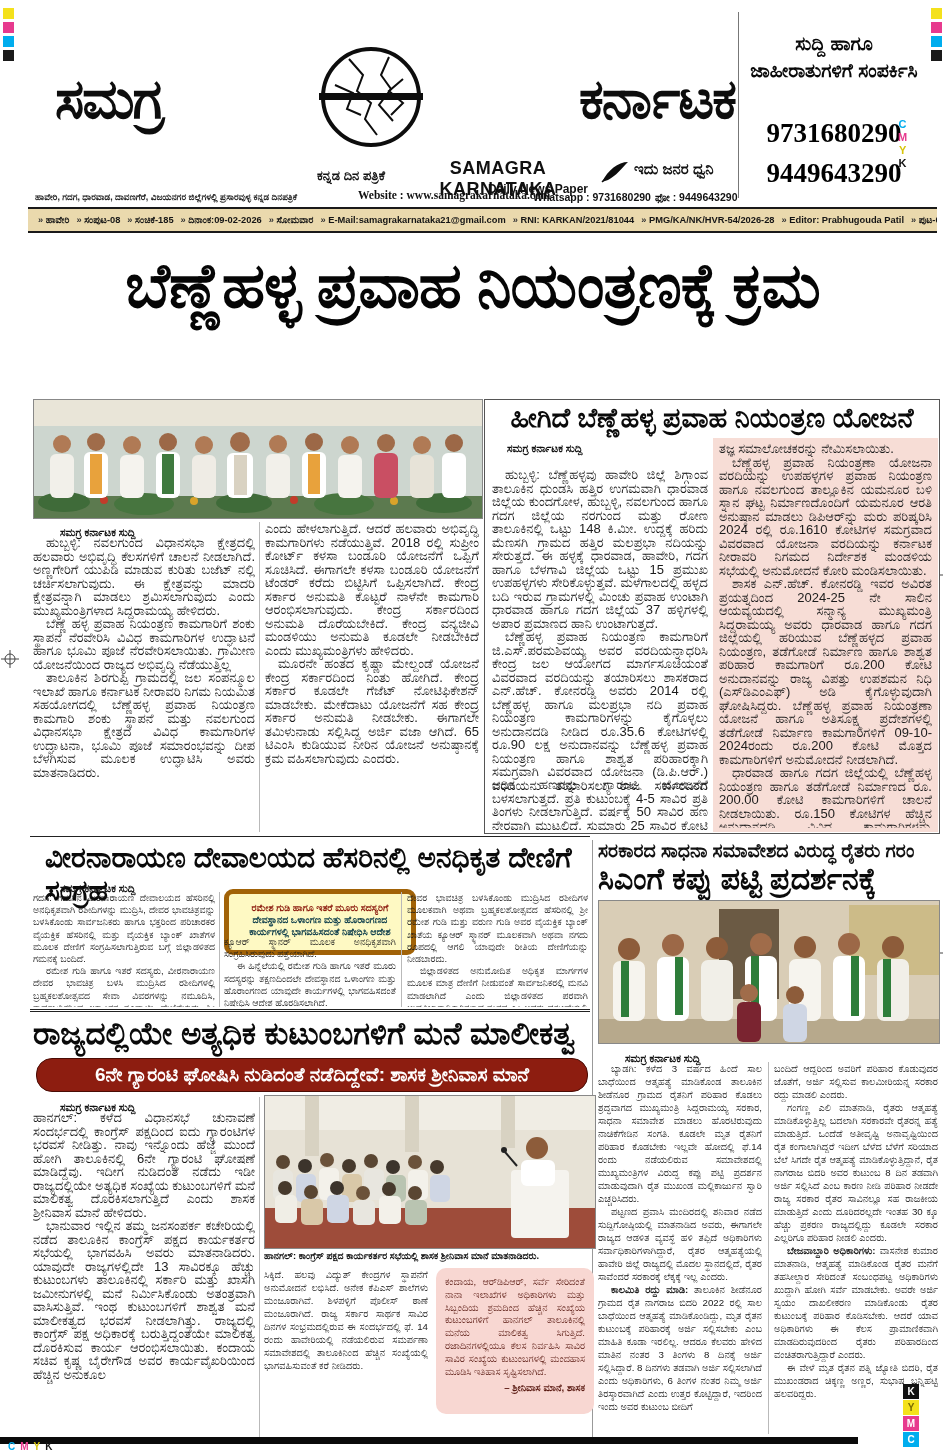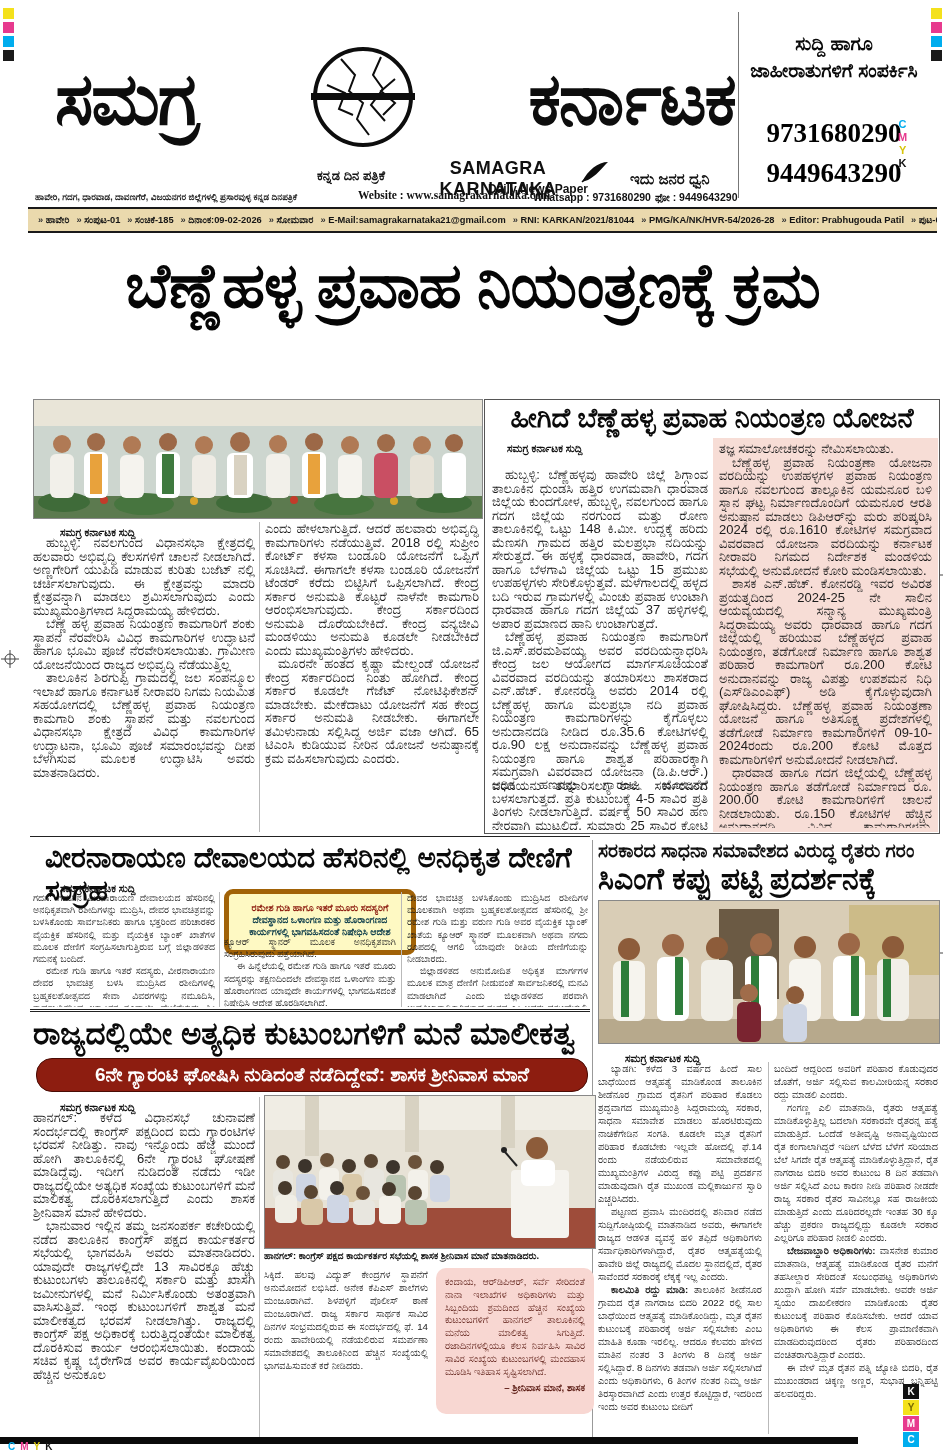--- a/index.html
+++ b/index.html
@@ -5,21 +5,21 @@
   html,body{margin:0;padding:0;background:#9a9a9a;}
   .page{position:relative;width:945px;height:1451px;background:#ffffff;margin:0 auto;
         font-family:"Liberation Sans",sans-serif;color:#111;overflow:hidden;}
   .abs{position:absolute;}
   .bt{font-size:13px;line-height:13.5px;text-align:justify;color:#1b1b1b;overflow:hidden;}
   .bt p{margin:0;text-indent:13px;}
   .bt p.noind{text-indent:0;}
   .byline{font-weight:bold;font-size:10.5px;color:#111;}
   .colrule{border-left:1px solid #b9b9b9;}
   
-  .mast-title{font-weight:900;font-size:72px;letter-spacing:-2px;color:#0d0d0d;line-height:1;}
+  .mast-title{font-weight:900;font-size:55px;letter-spacing:-2px;color:#0d0d0d;line-height:1;}
   .contact-head{font-weight:bold;font-size:19px;line-height:27px;text-align:center;color:#090909;}
   .phone{font-family:"Liberation Serif",serif;font-weight:bold;font-size:27px;text-align:center;color:#000;}
   .infobar{background:#ead9ad;border-top:2px solid #1a1a1a;border-bottom:2px solid #1a1a1a;
            display:flex;align-items:center;gap:7px;padding:0 10px;font-size:9.3px;font-weight:bold;color:#151515;white-space:nowrap;overflow:hidden;}
   .infobar span::before{content:"» ";color:#333;}
   .h1{font-weight:900;color:#050505;text-align:center;letter-spacing:-1px;}
   .bar{color:#fff;font-weight:bold;text-align:center;border:2px solid #000;}
   .sechead{font-weight:900;color:#0a0a0a;}
   .caption{font-size:9.3px;font-weight:bold;color:#111;}
   .boldlead{font-weight:bold;}
@@ -83,21 +83,21 @@
         <path d="M16 40 L34 48 L28 64 L42 70" fill="none" stroke="#0d0d0d" stroke-width="2"></path>
         <path d="M84 34 L70 46 L84 58 L72 70" fill="none" stroke="#0d0d0d" stroke-width="2"></path>
         <rect x="0" y="48" width="104" height="7" fill="#0d0d0d"></rect>
       </svg>
     </span>
     <span class="mast-title">ಕರ್ನಾಟಕ</span>
   </div>
   <div class="abs" style="left:296px;top:168px;width:110px;text-align:center;font-size:13px;font-weight:bold;">ಕನ್ನಡ ದಿನ ಪತ್ರಿಕೆ</div>
   <div class="abs" style="left:408px;top:158px;width:180px;text-align:center;font-size:18px;font-weight:bold;letter-spacing:0.5px;">SAMAGRA KARNATAKA</div>
   <div class="abs" style="left:408px;top:182px;width:180px;text-align:right;font-size:12px;font-weight:bold;">Daily News Paper</div>
-  <div class="abs" style="left:580px;top:160px;display:flex;align-items:flex-end;gap:20px;">
+  <div class="abs" style="left:600px;top:160px;display:flex;align-items:flex-start;gap:4px;">
     <span>
       <svg width="30" height="24" viewBox="0 0 30 24">
           <path d="M2 22 C8 10 18 2 28 2 C22 8 16 16 8 20 Z" fill="#0d0d0d"></path>
           <path d="M2 22 L12 12" stroke="#0d0d0d" stroke-width="1.4" fill="none"></path>
         </svg>
     </span>
     <span style="font-size:15px;font-weight:bold;">ಇದು ಜನರ ಧ್ವನಿ</span>
   </div>
   <div class="abs" style="left:738px;top:12px;height:186px;border-left:1px solid #777;"></div>
 
@@ -111,21 +111,21 @@
     <div class="cmyk-letter" style="color:#111;">K</div>
   </div>
 
   <div class="abs" style="left:35px;top:192px;font-size:8.8px;font-weight:bold;color:#222;">ಹಾವೇರಿ, ಗದಗ, ಧಾರವಾಡ, ದಾವಣಗೆರೆ, ವಿಜಯನಗರ ಜಿಲ್ಲೆಗಳಲ್ಲಿ ಪ್ರಸಾರವುಳ್ಳ ಕನ್ನಡ ದಿನಪತ್ರಿಕೆ</div>
   <div class="abs" style="left:358px;top:189px;font-size:11.5px;font-weight:bold;font-family:'Liberation Serif',serif;">Website : www.samagrakarnataka.com</div>
   <div class="abs" style="left:533px;top:191px;font-size:10.5px;font-weight:bold;">Whatsapp : 9731680290</div>
   <div class="abs" style="left:655px;top:191px;font-size:10.5px;font-weight:bold;">ಫೋ : 9449643290</div>
 
   <div class="abs infobar" style="left:28px;top:207px;width:889px;height:22px;">
     <span>ಹಾವೇರಿ</span>
-    <span>ಸಂಪುಟ-01</span>
+    <span>ಸಂಪುಟ-08</span>
     <span>ಸಂಚಿಕೆ-185</span>
     <span>ದಿನಾಂಕ:09-02-2026</span>
     <span>ಸೋಮವಾರ</span>
     <span>E-Mail:samagrakarnataka21@gmail.com</span>
     <span>RNI: KARKAN/2021/81044</span>
     <span>PMG/KA/NK/HVR-54/2026-28</span>
     <span>Editor: Prabhugouda Patil</span>
     <span>ಪುಟ-04</span>
 
   </div>

